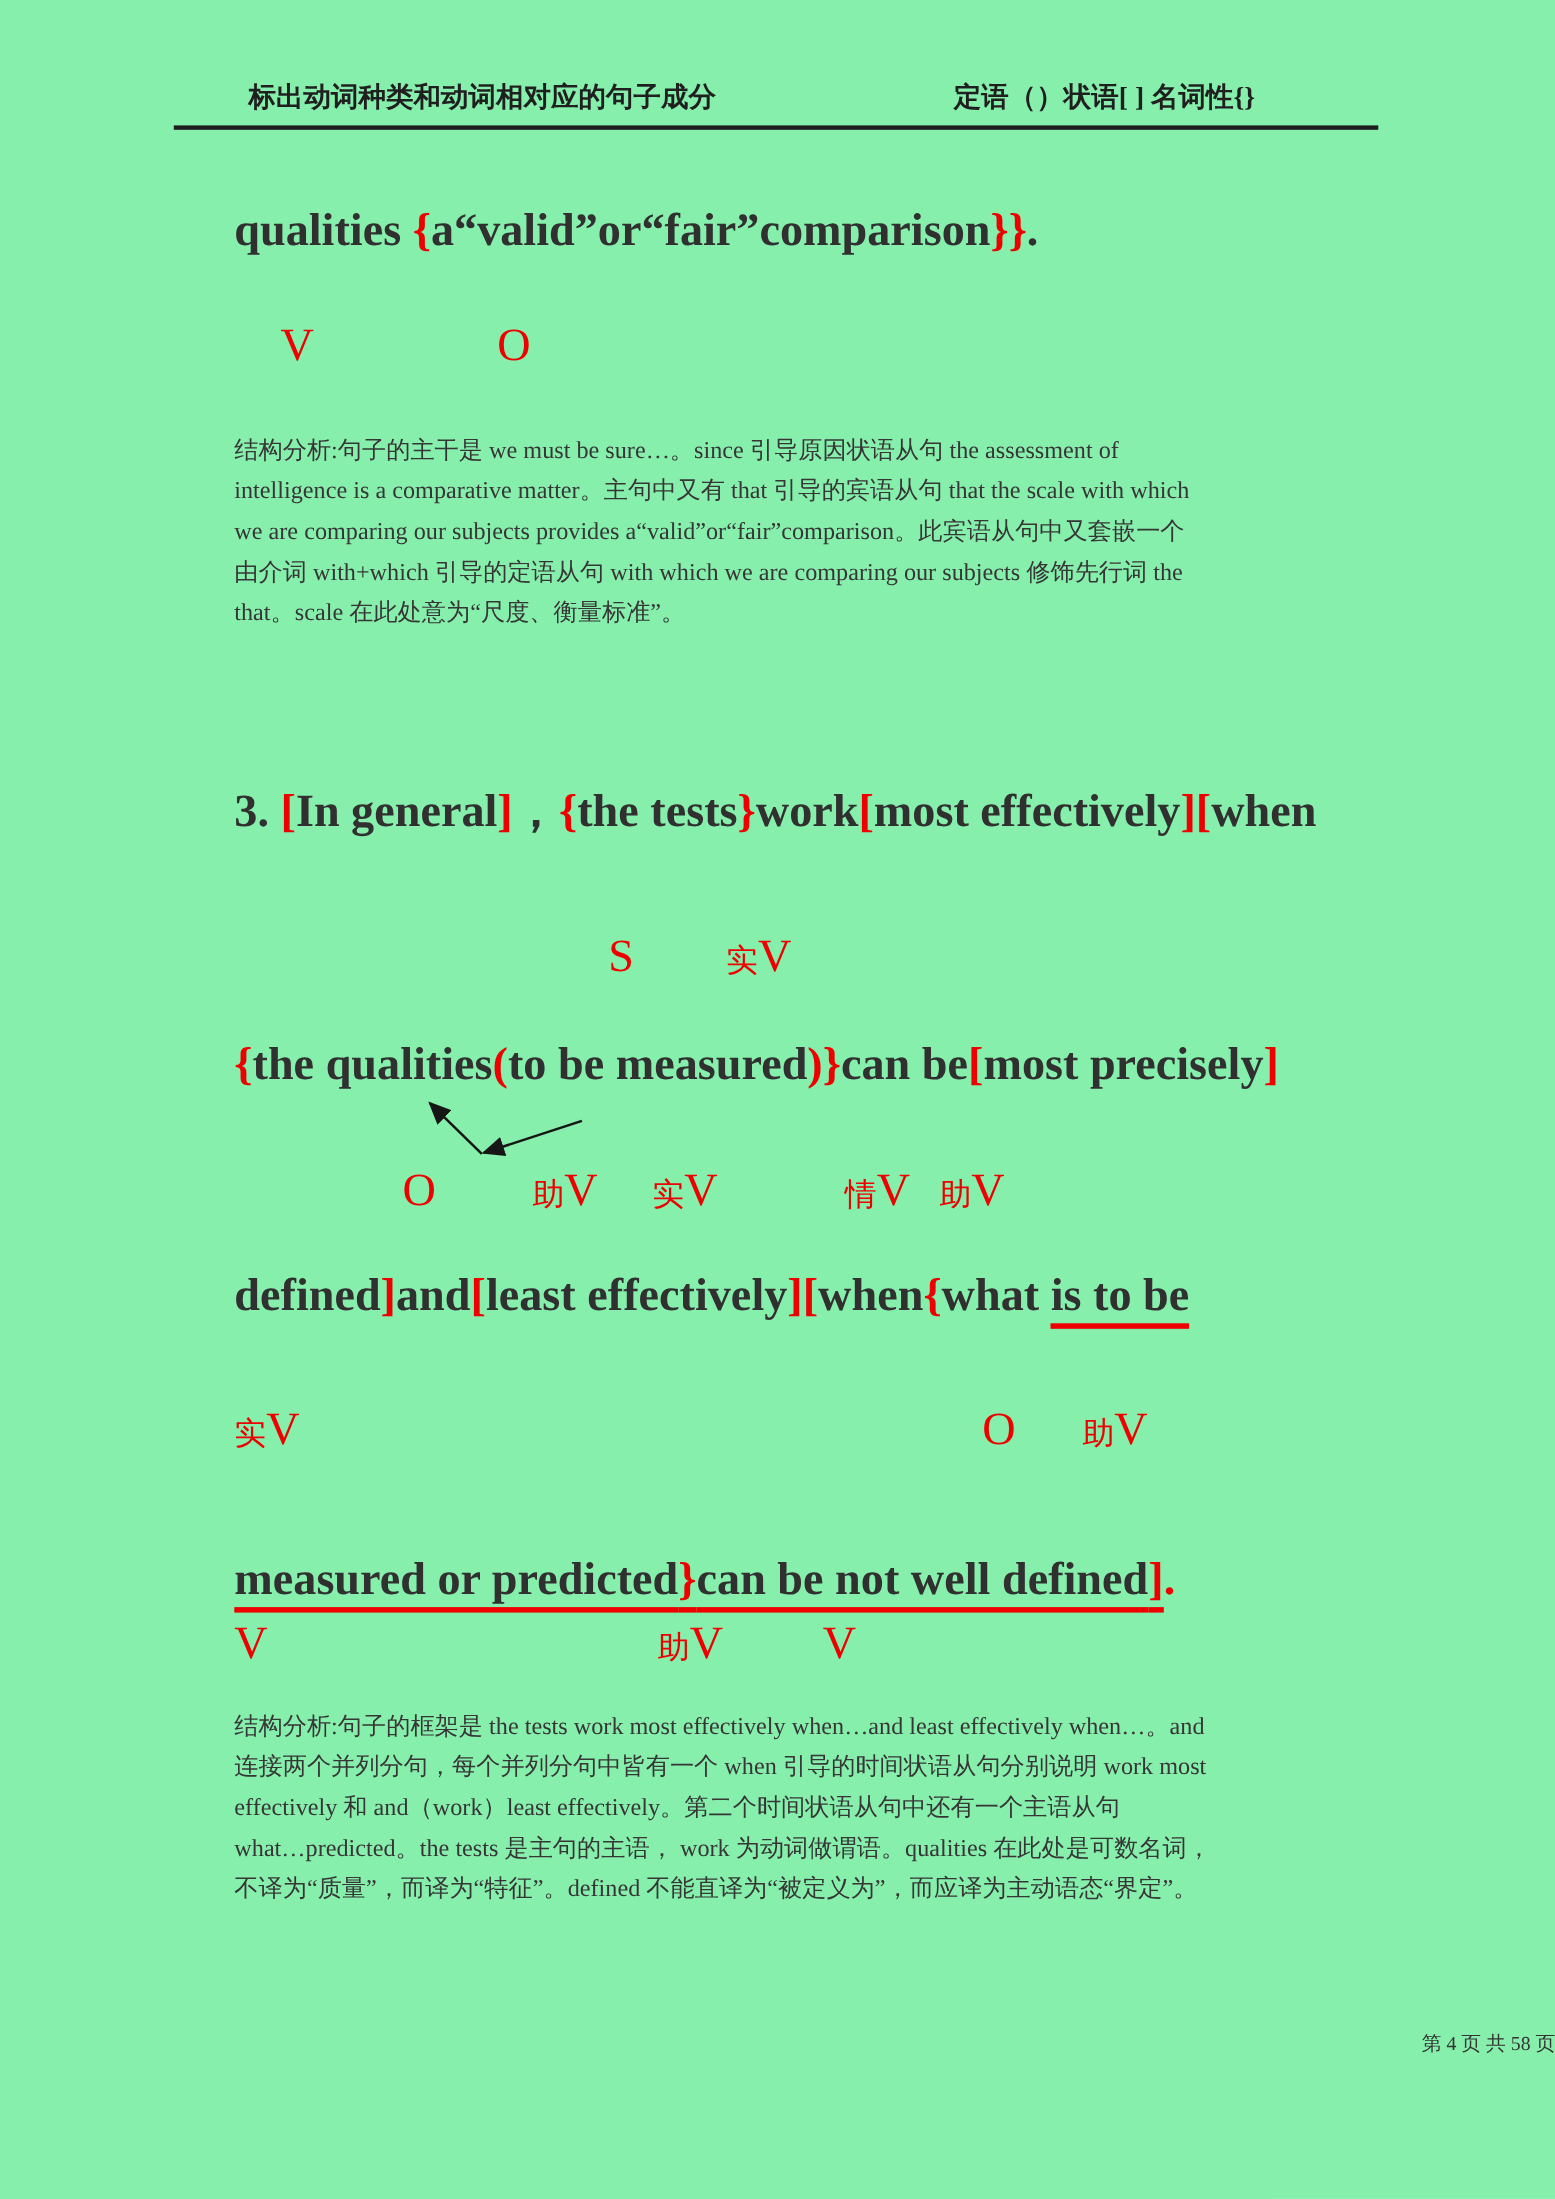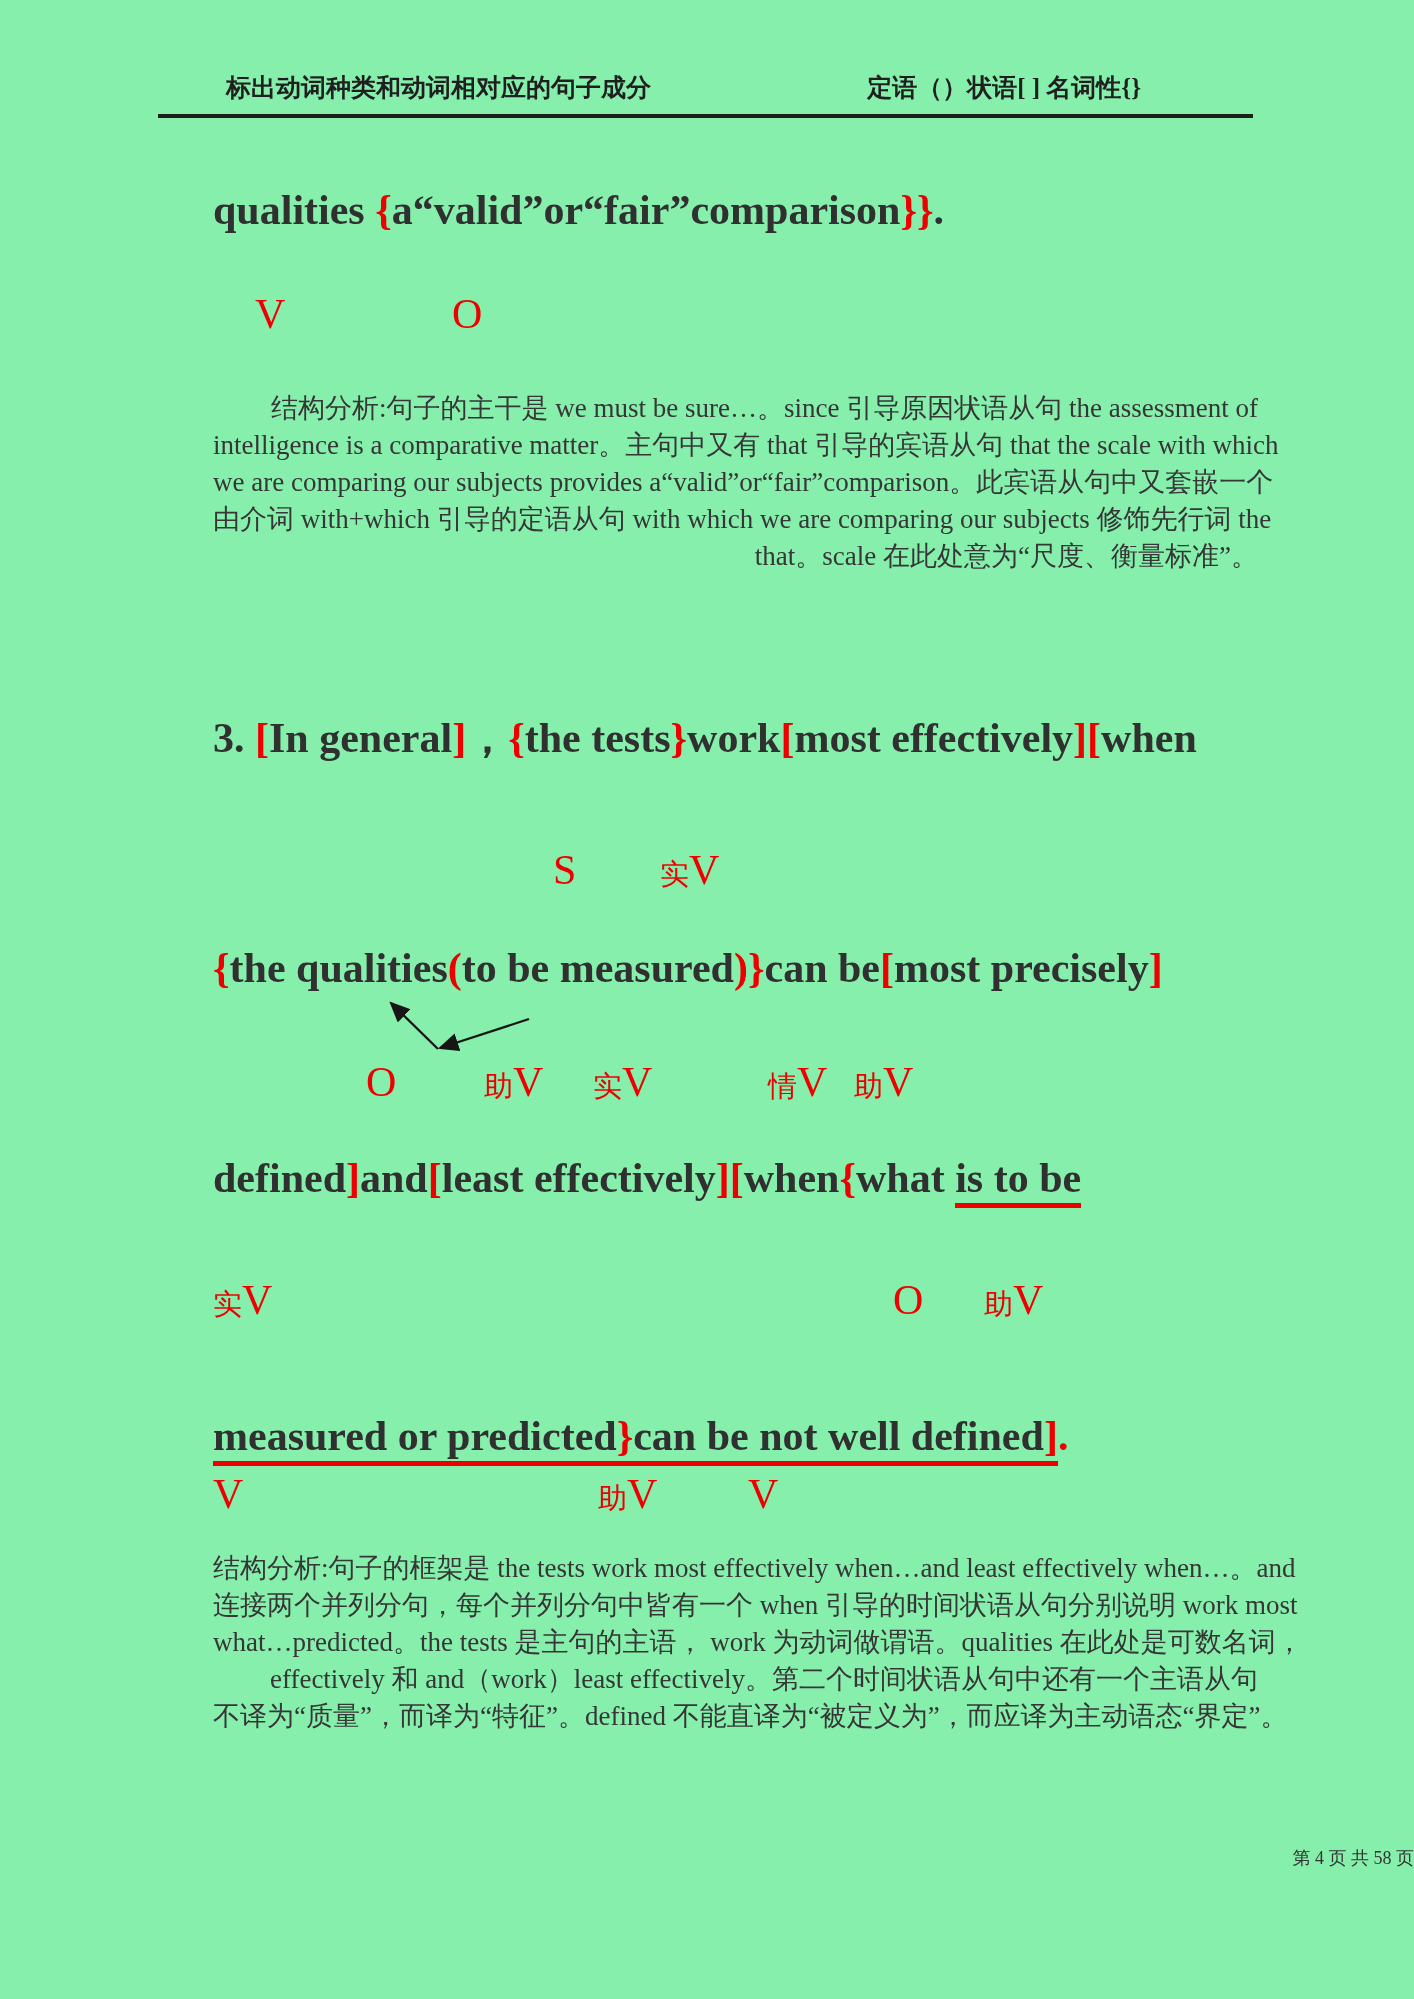--- a/index.html
+++ b/index.html
@@ -24,21 +24,21 @@
   .seg-black{color:var(--ink);}
   .seg-red{color:var(--red);}
   .seg-underline{border-bottom:5px solid var(--red);padding-bottom:2px;}
   
   .labels-row{position:absolute;left:0;top:0;width:1414px;height:62px;}
   .pair{position:absolute;top:0;display:inline-flex;align-items:baseline;
         color:var(--red);white-space:nowrap;line-height:52px;}
   .pair .cn{font-size:29px;}
   .pair .big{font-size:42px;}
   
-  .para{position:absolute;left:213px;width:1045px;font-size:27px;line-height:37px;color:var(--body);text-align:right;}
+  .para{position:absolute;left:213px;width:1045px;font-size:22px;line-height:37px;color:var(--body);}
   .jline{white-space:nowrap;}
   
   .footer{position:absolute;left:0;top:1846px;width:1414px;text-align:right;
           font-size:18px;color:#333;}
   .arrows{position:absolute;left:375px;top:993px;}
 </style>
 </head>
 <body>
 
 <div class="page">
@@ -140,20 +140,20 @@
         <span class="big">V</span>
       </span>
       <span class="pair" style="left: 748px;">
         <span class="big">V</span>
       </span>
     </div>
 
   <div class="para" style="top:1550px;">
       <div class="jline">结构分析:句子的框架是 the tests work most effectively when…and least effectively when…。and</div>
       <div class="jline">连接两个并列分句，每个并列分句中皆有一个 when 引导的时间状语从句分别说明 work most</div>
+      <div class="jline">effectively 和 and（work）least effectively。第二个时间状语从句中还有一个主语从句</div>
       <div class="jline">what…predicted。the tests 是主句的主语， work 为动词做谓语。qualities 在此处是可数名词，</div>
-      <div class="jline">effectively 和 and（work）least effectively。第二个时间状语从句中还有一个主语从句</div>
       <div class="jline">不译为“质量”，而译为“特征”。defined 不能直译为“被定义为”，而应译为主动语态“界定”。</div>
     </div>
 
   <div class="footer">第 4 页 共 58 页</div>
 
 </div>
 
 </body></html>

